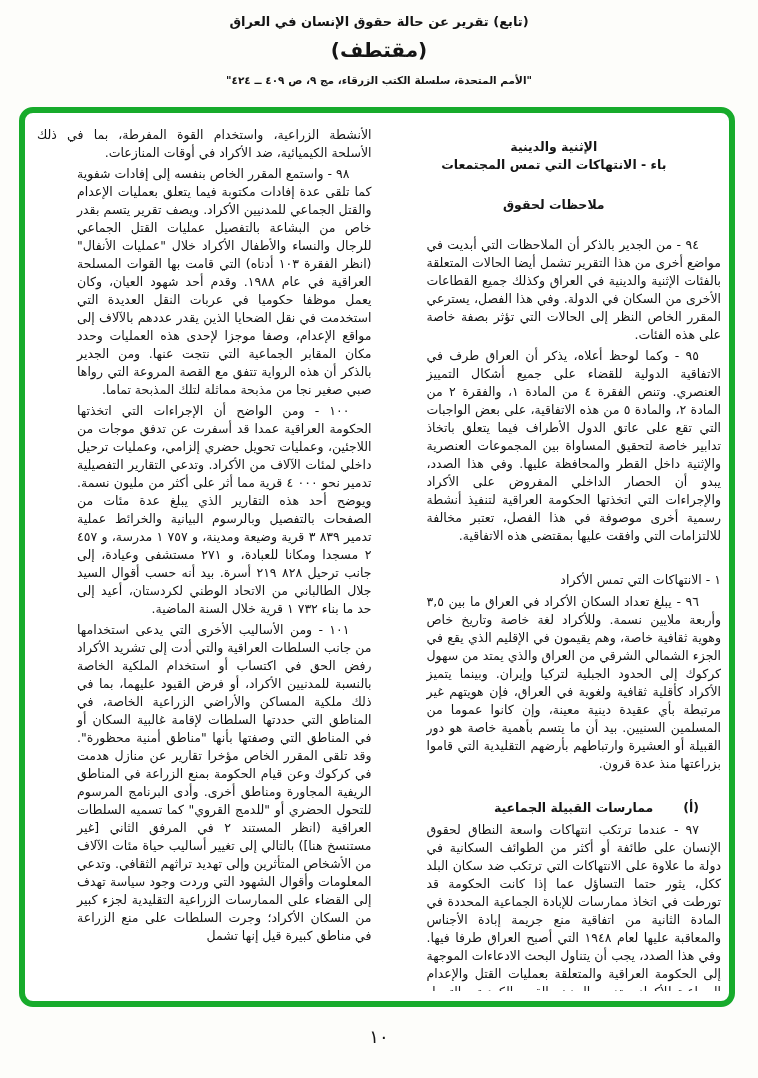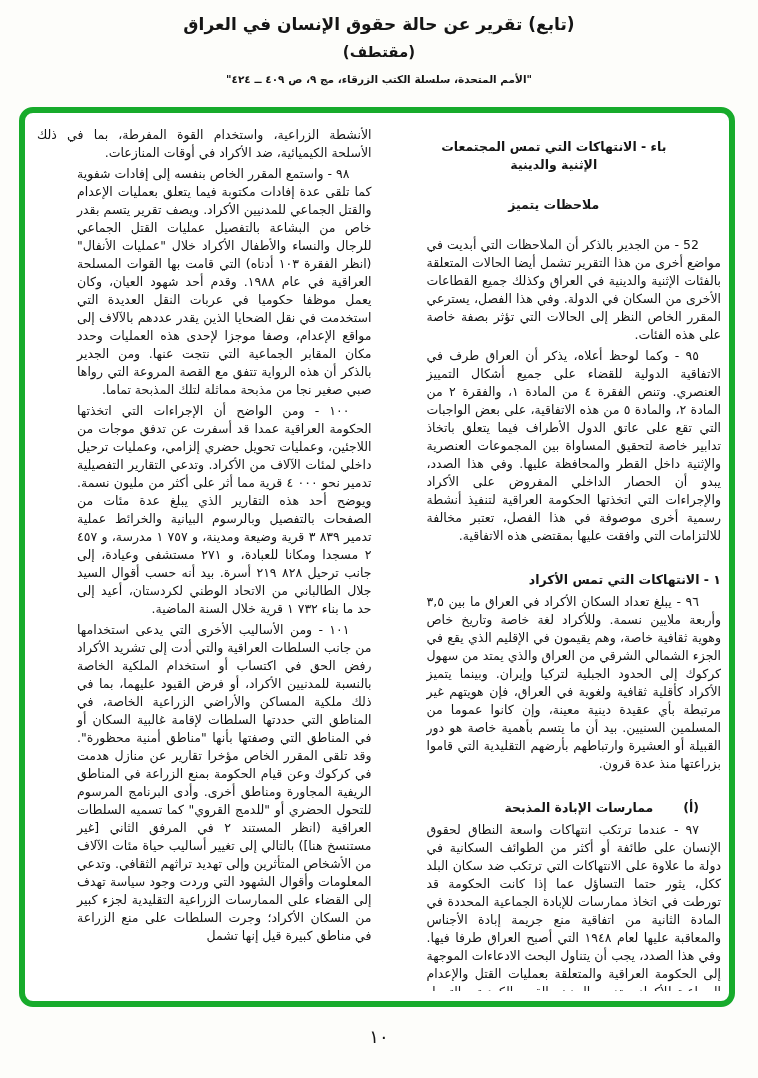--- a/index.html
+++ b/index.html
@@ -5,22 +5,22 @@
   html,body { margin:0; padding:0; }
   body {
     width:758px; height:1078px;
     background:#fdfdfa;
     color:#151515;
     font-family:"DejaVu Sans", sans-serif;
     position:relative;
     overflow:hidden;
   }
   .doc-header { position:absolute; top:14px; right:0; width:758px; text-align:center; direction:rtl; }
-  .doc-title    { font-size:17px; font-weight:bold; letter-spacing:0; }
-  .doc-subtitle { font-size:15px; font-weight:bold; margin-top:9px; }
+  .doc-title    { font-size:13px; font-weight:bold; letter-spacing:0; }
+  .doc-subtitle { font-size:20px; font-weight:bold; margin-top:9px; }
   .doc-source   { font-size:10.5px; font-weight:bold; margin-top:12px; }
 
   .content-box {
     position:absolute; left:19px; top:107px;
     width:716px; height:900px;
     box-sizing:border-box;
     border:6px solid #17ab2b;
     border-radius:14px;
     padding:13px 8px 10px 12px;
     overflow:hidden;
@@ -33,48 +33,48 @@
     text-align:justify;
     font-size:12.5px;
     line-height:18px;
     overflow:hidden;
   }
   .blk { margin:0 0 3px 0; }
   .para      { text-indent:22px;margin-left:40px; }
   .para-cont { text-indent:0; }
   .header-2lines { font-weight:bold; text-align:center; margin:12px 0 0 0; }
   .header-center { font-weight:bold; text-align:center; margin:22px 0 22px 0; }
-  .header-right  { font-weight:bold; margin:26px 0 4px 0; }
+  .header-right  { font-weight:normal; margin:26px 0 4px 0; }
   .header-marker { font-weight:bold; margin:26px 0 4px 0; display:flex; direction:rtl; gap:30px; padding-right:22px; }
   .page-number { position:absolute; top:1026px; right:0; width:758px; text-align:center; font-size:18px; }
 </style>
 </head>
 <body>
 
 <div class="doc-header">
   <div class="doc-title">(تابع) تقرير عن حالة حقوق الإنسان في العراق</div>
   <div class="doc-subtitle">(مقتطف)</div>
   <div class="doc-source">"الأمم المتحدة، سلسلة الكتب الزرقاء، مج ٩، ص ٤٠٩ ــ ٤٢٤"</div>
 </div>
 
 <div class="content-box">
   <div class="columns">
     <div class="col" id="col-right">
         <div class="blk header-2lines">
+          <div>الإثنية والدينية</div>
           <div>باء -  الانتهاكات التي تمس المجتمعات</div>
-          <div>الإثنية والدينية</div>
         </div>
-        <div class="blk header-center">ملاحظات يتميز</div>
-        <div class="blk para">52 - من الجدير بالذكر أن الملاحظات التي أبديت في مواضع أخرى من هذا التقرير تشمل أيضا الحالات المتعلقة بالفئات الإثنية والدينية في العراق وكذلك جميع القطاعات الأخرى من السكان في الدولة. وفي هذا الفصل، يسترعي المقرر الخاص النظر إلى الحالات التي تؤثر بصفة خاصة على هذه الفئات.</div>
+        <div class="blk header-center">ملاحظات لحقوق</div>
+        <div class="blk para">٩٤ - من الجدير بالذكر أن الملاحظات التي أبديت في مواضع أخرى من هذا التقرير تشمل أيضا الحالات المتعلقة بالفئات الإثنية والدينية في العراق وكذلك جميع القطاعات الأخرى من السكان في الدولة. وفي هذا الفصل، يسترعي المقرر الخاص النظر إلى الحالات التي تؤثر بصفة خاصة على هذه الفئات.</div>
         <div class="blk para">٩٥ - وكما لوحظ أعلاه، يذكر أن العراق طرف في الاتفاقية الدولية للقضاء على جميع أشكال التمييز العنصري. وتنص الفقرة ٤ من المادة ١، والفقرة ٢ من المادة ٢، والمادة ٥ من هذه الاتفاقية، على بعض الواجبات التي تقع على عاتق الدول الأطراف فيما يتعلق باتخاذ تدابير خاصة لتحقيق المساواة بين المجموعات العنصرية والإثنية داخل القطر والمحافظة عليها. وفي هذا الصدد، يبدو أن الحصار الداخلي المفروض على الأكراد والإجراءات التي اتخذتها الحكومة العراقية لتنفيذ أنشطة رسمية أخرى موصوفة في هذا الفصل، تعتبر مخالفة للالتزامات التي وافقت عليها بمقتضى هذه الاتفاقية.</div>
         <div class="blk header-right">١ -  الانتهاكات التي تمس الأكراد</div>
         <div class="blk para">٩٦ - يبلغ تعداد السكان الأكراد في العراق ما بين ٣,٥ وأربعة ملايين نسمة. وللأكراد لغة خاصة وتاريخ خاص وهوية ثقافية خاصة، وهم يقيمون في الإقليم الذي يقع في الجزء الشمالي الشرقي من العراق والذي يمتد من سهول كركوك إلى الحدود الجبلية لتركيا وإيران. وبينما يتميز الأكراد كأقلية ثقافية ولغوية في العراق، فإن هويتهم غير مرتبطة بأي عقيدة دينية معينة، وإن كانوا عموما من المسلمين السنيين. بيد أن ما يتسم بأهمية خاصة هو دور القبيلة أو العشيرة وارتباطهم بأرضهم التقليدية التي قاموا بزراعتها منذ عدة قرون.</div>
         <div class="blk header-marker">
           <span>(أ)</span>
-          <span>ممارسات الإبادة المذبحة</span>
+          <span>ممارسات القبيلة الجماعية</span>
         </div>
         <div class="blk para">٩٧ -  عندما ترتكب انتهاكات واسعة النطاق لحقوق الإنسان على طائفة أو أكثر من الطوائف السكانية في دولة ما علاوة على الانتهاكات التي ترتكب ضد سكان البلد ككل، يثور حتما التساؤل عما إذا كانت الحكومة قد تورطت في اتخاذ ممارسات للإبادة الجماعية المحددة في المادة الثانية من اتفاقية منع جريمة إبادة الأجناس والمعاقبة عليها لعام ١٩٤٨ التي أصبح العراق طرفا فيها. وفي هذا الصدد، يجب أن يتناول البحث الادعاءات الموجهة إلى الحكومة العراقية والمتعلقة بعمليات القتل والإعدام الجماعية للأكراد، وتدمير المدن والقرى الكردية، والتحول الحضري الإلزامي، والترحيل الداخلي، وفرض قيود على اكتساب الأكراد للملكية الخاصة في المناطق التي حددتها السلطات لإقامة أغلبية السكان، وفرض قيود على</div>
       </div>
     <div class="col" id="col-left">
         <div class="blk para-cont">الأنشطة الزراعية، واستخدام القوة المفرطة، بما في ذلك الأسلحة الكيميائية، ضد الأكراد في أوقات المنازعات.</div>
         <div class="blk para">٩٨ - واستمع المقرر الخاص بنفسه إلى إفادات شفوية كما تلقى عدة إفادات مكتوبة فيما يتعلق بعمليات الإعدام والقتل الجماعي للمدنيين الأكراد. ويصف تقرير يتسم بقدر خاص من البشاعة بالتفصيل عمليات القتل الجماعي للرجال والنساء والأطفال الأكراد خلال "عمليات الأنفال" (انظر الفقرة ١٠٣ أدناه) التي قامت بها القوات المسلحة العراقية في عام ١٩٨٨. وقدم أحد شهود العيان، وكان يعمل موظفا حكوميا في عربات النقل العديدة التي استخدمت في نقل الضحايا الذين يقدر عددهم بالآلاف إلى مواقع الإعدام، وصفا موجزا لإحدى هذه العمليات وحدد مكان المقابر الجماعية التي نتجت عنها. ومن الجدير بالذكر أن هذه الرواية تتفق مع القصة المروعة التي رواها صبي صغير نجا من مذبحة مماثلة لتلك المذبحة تماما.</div>
         <div class="blk para">١٠٠ - ومن الواضح أن الإجراءات التي اتخذتها الحكومة العراقية عمدا قد أسفرت عن تدفق موجات من اللاجئين، وعمليات تحويل حضري إلزامي، وعمليات ترحيل داخلي لمئات الآلاف من الأكراد. وتدعي التقارير التفصيلية تدمير نحو ٠٠٠ ٤ قرية مما أثر على أكثر من مليون نسمة. ويوضح أحد هذه التقارير الذي يبلغ عدة مئات من الصفحات بالتفصيل وبالرسوم البيانية والخرائط عملية تدمير ٨٣٩ ٣ قرية وضيعة ومدينة، و ٧٥٧ ١ مدرسة، و ٤٥٧ ٢ مسجدا ومكانا للعبادة، و ٢٧١ مستشفى وعيادة، إلى جانب ترحيل ٨٢٨ ٢١٩ أسرة. بيد أنه حسب أقوال السيد جلال الطالباني من الاتحاد الوطني لكردستان، أعيد إلى حد ما بناء ٧٣٢ ١ قرية خلال السنة الماضية.</div>
         <div class="blk para">١٠١ - ومن الأساليب الأخرى التي يدعى استخدامها من جانب السلطات العراقية والتي أدت إلى تشريد الأكراد رفض الحق في اكتساب أو استخدام الملكية الخاصة بالنسبة للمدنيين الأكراد، أو فرض القيود عليهما، بما في ذلك ملكية المساكن والأراضي الزراعية الخاصة، في المناطق التي حددتها السلطات لإقامة غالبية السكان أو في المناطق التي وصفتها بأنها "مناطق أمنية محظورة". وقد تلقى المقرر الخاص مؤخرا تقارير عن منازل هدمت في كركوك وعن قيام الحكومة بمنع الزراعة في المناطق الريفية المجاورة ومناطق أخرى. وأدى البرنامج المرسوم للتحول الحضري أو "للدمج القروي" كما تسميه السلطات العراقية (انظر المستند ٢ في المرفق الثاني [غير مستنسخ هنا]) بالتالي إلى تغيير أساليب حياة مئات الآلاف من الأشخاص المتأثرين وإلى تهديد تراثهم الثقافي. وتدعي المعلومات وأقوال الشهود التي وردت وجود سياسة تهدف إلى القضاء على الممارسات الزراعية التقليدية لجزء كبير من السكان الأكراد؛ وجرت السلطات على منع الزراعة في مناطق كبيرة قيل إنها تشمل</div>
       </div>
   </div>

